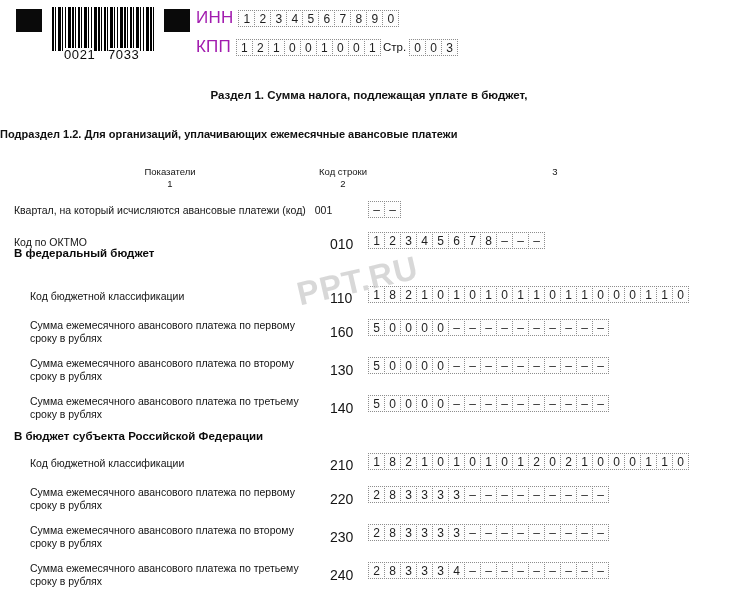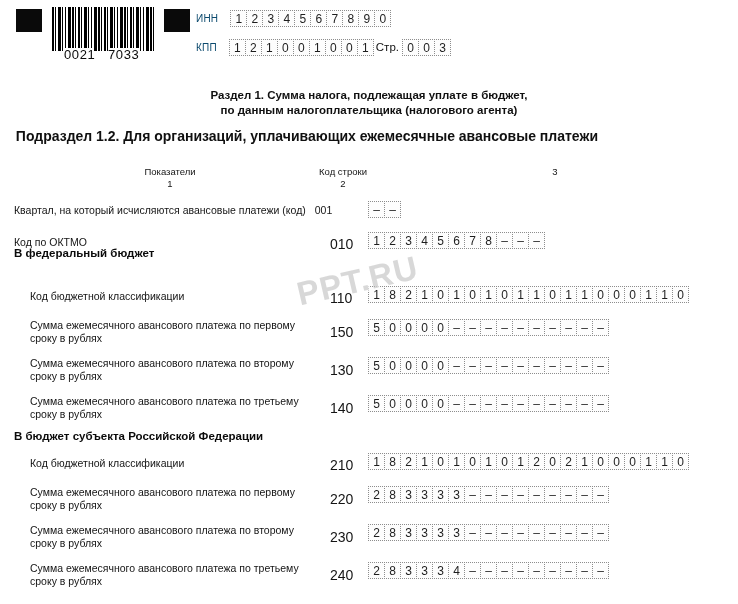--- a/index.html
+++ b/index.html
@@ -74,24 +74,24 @@
     color: #0a0a0a;
   }
 
   .idrow {
     position: absolute;
     display: flex;
     align-items: center;
     height: 18px;
   }
   .idrow .lbl {
-    font-size: 10px;
+    font-size: 17px;
     font-family: "Liberation Sans", sans-serif;
-    margin-right: 12px;
-    color: #0c4a6e;
+    margin-right: 5px;
+    color: #a21caf;
     letter-spacing: 0.2px;
   }
   .idrow .midlbl {
     font-size: 11.5px;
     margin: 0 3px 0 3px;
     color: #111;
   }
 
   
   .cells {
@@ -124,22 +124,22 @@
   .title-main {
     font-size: 11.5px;
     font-weight: bold;
     line-height: 15px;
     color: #101010;
   }
   .subtitle {
     position: absolute;
     left: 0; top: 128px;
     width: 598px;
-    text-align: right;
-    font-size: 14px;
+    text-align: left;
+    font-size: 11px;
     font-weight: bold;
     color: #101010;
   }
 
   
   .colhead {
     position: absolute;
     font-size: 9.5px;
     text-align: center;
     color: #141414;
@@ -235,21 +235,20 @@
     <span class="cells">
         <span class="cell">0</span>
         <span class="cell">0</span>
         <span class="cell">3</span>
       </span>
   </div>
 </div>
 
 <div class="title-block">
   <div class="title-main">Раздел 1. Сумма налога, подлежащая уплате в бюджет,</div>
-  <div class="title-main">по данным налогоплательщика (налогового агента)</div>
 </div>
 <div class="subtitle">Подраздел 1.2. Для организаций, уплачивающих ежемесячные авансовые платежи</div>
 
 <div class="colhead" style="left:110px; top:166px; width:120px;">
   <div>Показатели</div>
   <div>1</div>
 </div>
 <div class="colhead" style="left:288px; top:166px; width:110px;">
   <div>Код строки</div>
   <div>2</div>
@@ -307,21 +306,21 @@
     <span class="cell">0</span>
     <span class="cell">1</span>
     <span class="cell">1</span>
     <span class="cell">0</span>
   </div>
 
 <div class="rowlabel indent" style="left:30px; top:319px;">
   <div>Сумма ежемесячного авансового платежа по первому</div>
   <div>сроку в рублях</div>
 </div>
-<div class="rowcode" style="left:330px; top:324px;">150</div>
+<div class="rowcode" style="left:330px; top:324px;">160</div>
 <div class="valuecells cells" style="left:368px; top:319px;">
     <span class="cell">5</span>
     <span class="cell">0</span>
     <span class="cell">0</span>
     <span class="cell">0</span>
     <span class="cell">0</span>
     <span class="cell dash">–</span>
     <span class="cell dash">–</span>
     <span class="cell dash">–</span>
     <span class="cell dash">–</span>

